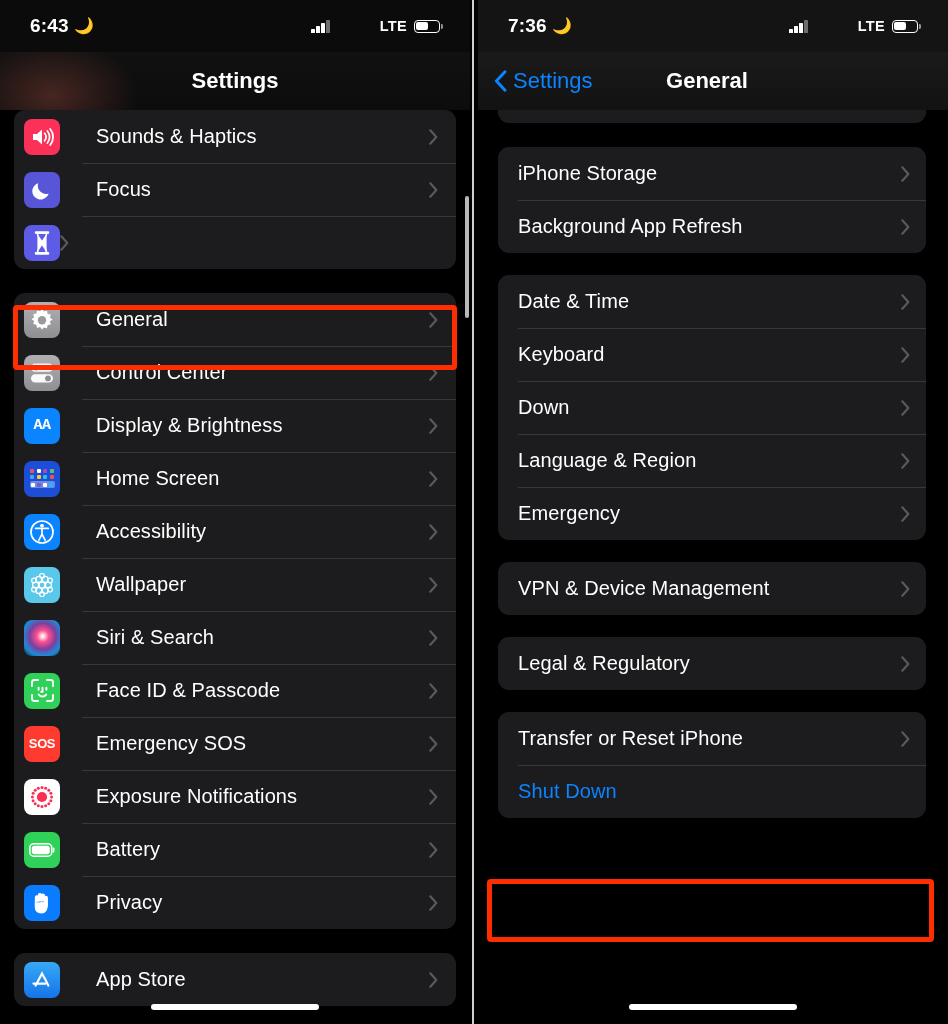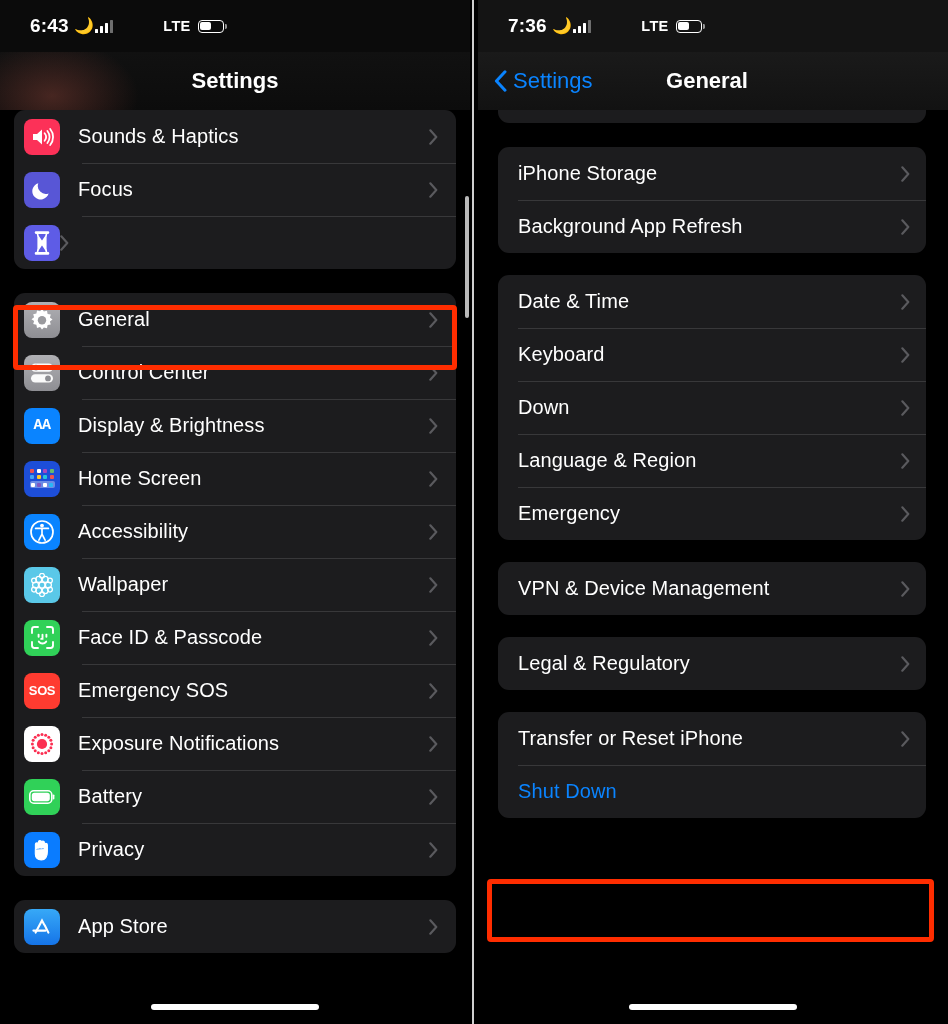--- a/index.html
+++ b/index.html
@@ -18,23 +18,23 @@
   .panel-right{ left:478px; width:470px; }
 
   .divider{
     position:absolute; left:472px; top:0; width:2px; height:1024px;
     background:#cfcfcf;
   }
 
   
   .statusbar{
     position:absolute; top:0; left:0; width:100%; height:52px;
-    display:flex; align-items:center; justify-content:flex-start;
+    display:flex; align-items:center; justify-content:space-between;
     padding:0 30px 0 30px;
-    color:#fff; z-index:5;
+    color:#fff; z-index:5;gap:16px;
   }
   .sb-left{ display:flex; align-items:center; gap:6px; font-size:19px; font-weight:bold; letter-spacing:.2px;}
   .moon{ font-size:16px; line-height:1; position:relative; top:0px; }
   .sb-right{ display:flex; align-items:center; gap:7px; }
   .bars{ display:flex; align-items:flex-end; gap:1.6px; height:13px; }
   .bars i{ display:block; width:3.4px; background:#fff; border-radius:.6px; }
   .bars i:nth-child(1){ height:4px; }
   .bars i:nth-child(2){ height:7px; }
   .bars i:nth-child(3){ height:10px; }
   .bars i:nth-child(4){ height:13px; background:#6e6e6e; }
@@ -97,21 +97,21 @@
   .row-left + .row-left::before{ left:68px; right:0; }
   .row-right + .row-right::before{ left:20px; right:0; }
 
   .ico{
     width:36px; height:36px; border-radius:8px; flex:0 0 auto;
     display:flex; align-items:center; justify-content:center;
     position:relative; overflow:hidden;
   }
   .label{
     flex:1 1 auto; color:#fff; font-size:20px; letter-spacing:.1px;
-    margin-left:18px; white-space:nowrap;
+    margin-left:36px; white-space:nowrap;
   }
   .row-right .label{ margin-left:0; }
   .label-blue{ color:#0a84ff; }
 
   .chev{
     flex:0 0 auto; width:9px; height:16px; margin-right:18px; opacity:.55;
   }
   .row-right .chev{ margin-right:16px; }
 
   .gap{ height:24px; }
@@ -302,20 +302,27 @@
                   <circle cx="19.97" cy="16.60" r="2.4"></circle>
                   <circle cx="12.00" cy="21.20" r="2.4"></circle>
                   <circle cx="4.03" cy="16.60" r="2.4"></circle>
                   <circle cx="4.03" cy="7.40" r="2.4"></circle>
                   <circle cx="12.00" cy="2.80" r="2.4"></circle>
                   <circle cx="19.97" cy="7.40" r="2.4"></circle>
                 </g>
               </svg>
             </span>
             <span class="label">Wallpaper</span>
+            <svg class="chev" viewBox="0 0 9 16">
+              <path d="M1.3 1.3 L7.3 8 L1.3 14.7" fill="none" stroke="#8e8e93" stroke-width="2.1" stroke-linecap="round" stroke-linejoin="round"></path>
+            </svg>
+          </div>
+          <div class="row row-left">
+            <span class="ico ic-siri"></span>
+            <span class="label">Siri &amp; Search</span>
             <svg class="chev" viewBox="0 0 9 16">
               <path d="M1.3 1.3 L7.3 8 L1.3 14.7" fill="none" stroke="#8e8e93" stroke-width="2.1" stroke-linecap="round" stroke-linejoin="round"></path>
             </svg>
           </div>
           <div class="row row-left">
             <span class="ico ic-faceid">
               <svg width="25" height="25" viewBox="0 0 25 25">
                 <g fill="none" stroke="#fff" stroke-width="1.9" stroke-linecap="round">
                   <path d="M2 8V4.4A2.4 2.4 0 0 1 4.4 2H8M17 2h3.6A2.4 2.4 0 0 1 23 4.4V8M23 17v3.6a2.4 2.4 0 0 1-2.4 2.4H17M8 23H4.4A2.4 2.4 0 0 1 2 20.6V17"></path>
                   <path d="M8.6 9.6v2.2M16.4 9.6v2.2M12.5 9.8v4.1h-1.3M8.8 16.6c1 1.3 2.2 1.9 3.7 1.9s2.7-.6 3.7-1.9"></path>

